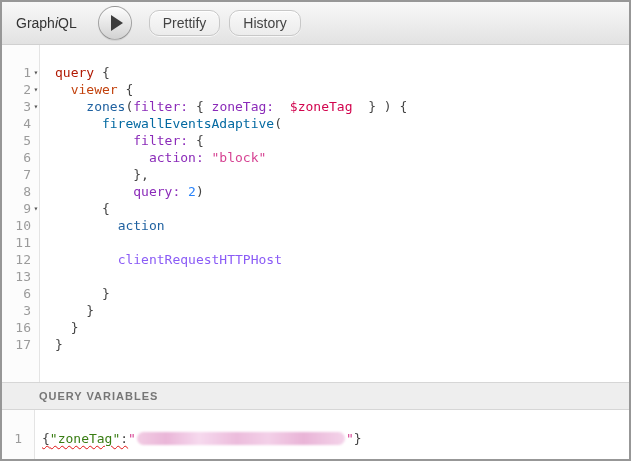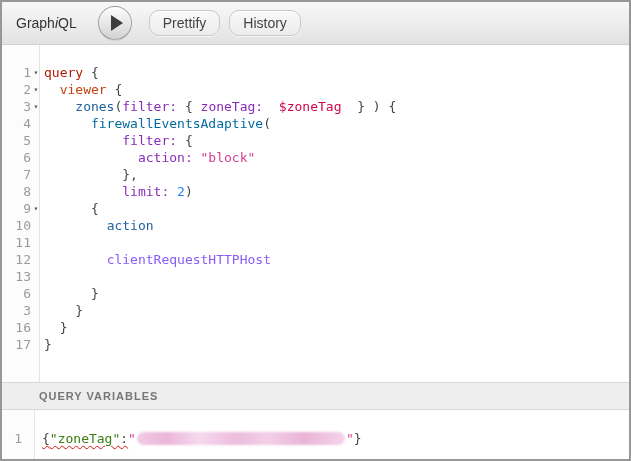--- a/index.html
+++ b/index.html
@@ -67,21 +67,21 @@
     border-right: 1px solid #e4e4e4;
   }
   .cm-row {
     position: relative;
     display: flex; height: 17px; line-height: 17px;
     font-family: "DejaVu Sans Mono", monospace;
     font-size: 13px; cursor: text;
   }
   .cm-ln   { flex: 0 0 29px; width: 29px; text-align: right; color: #9b9b9b; cursor: default; }
   .cm-fold { flex: 0 0 10px; width: 10px; text-align: center; font-size: 8px; color: #555; cursor: pointer; }
-  .cm-code { white-space: pre; padding-left: 3px; color: #141823; }
+  .cm-code { white-space: pre; padding-left: 14px; color: #141823; }
 
   
   .varbar {
     flex: 0 0 28px;
     background: #eee;
     border-top: 1px solid #d6d6d6;
     border-bottom: 1px solid #d6d6d6;
     display: flex; align-items: center;
     padding-left: 37px;
     font-size: 11px; font-weight: bold;
@@ -172,21 +172,21 @@
           <span class="cm-code"><span style="color: rgb(20, 24, 35);">            </span><span style="color: rgb(139, 43, 185);">action:</span><span style="color: rgb(20, 24, 35);"> </span><span style="color: rgb(214, 66, 146);">"block"</span></span>
         </div>
         <div class="cm-row">
           <span class="cm-ln">7</span>
           <span class="cm-fold"></span>
           <span class="cm-code"><span style="color: rgb(20, 24, 35);">          </span><span style="color: rgb(68, 68, 68);">},</span></span>
         </div>
         <div class="cm-row">
           <span class="cm-ln">8</span>
           <span class="cm-fold"></span>
-          <span class="cm-code"><span style="color: rgb(20, 24, 35);">          </span><span style="color: rgb(139, 43, 185);">limit:</span><span style="color: rgb(20, 24, 35);"> </span><span style="color: rgb(40, 130, 249);">2</span><span style="color: rgb(68, 68, 68);">)</span></span>
+          <span class="cm-code"><span style="color: rgb(20, 24, 35);">          </span><span style="color: rgb(139, 43, 185);">query:</span><span style="color: rgb(20, 24, 35);"> </span><span style="color: rgb(40, 130, 249);">2</span><span style="color: rgb(68, 68, 68);">)</span></span>
         </div>
         <div class="cm-row">
           <span class="cm-ln">9</span>
           <span class="cm-fold">▾</span>
           <span class="cm-code"><span style="color: rgb(20, 24, 35);">      </span><span style="color: rgb(68, 68, 68);">{</span></span>
         </div>
         <div class="cm-row">
           <span class="cm-ln">10</span>
           <span class="cm-fold"></span>
           <span class="cm-code"><span style="color: rgb(20, 24, 35);">        </span><span style="color: rgb(31, 97, 160);">action</span></span>

